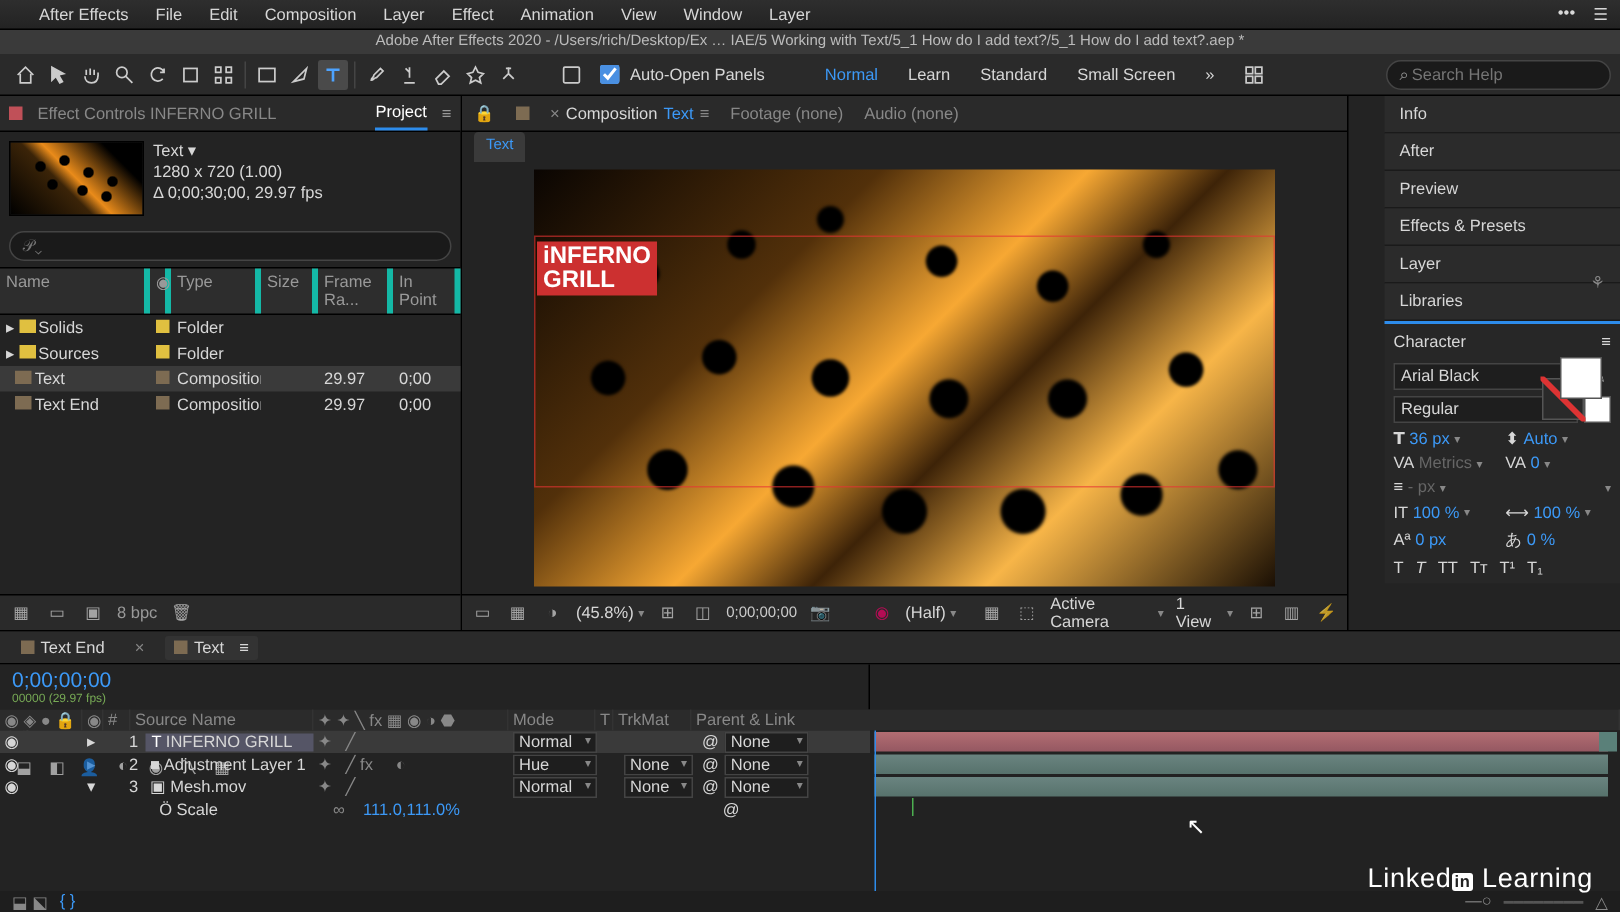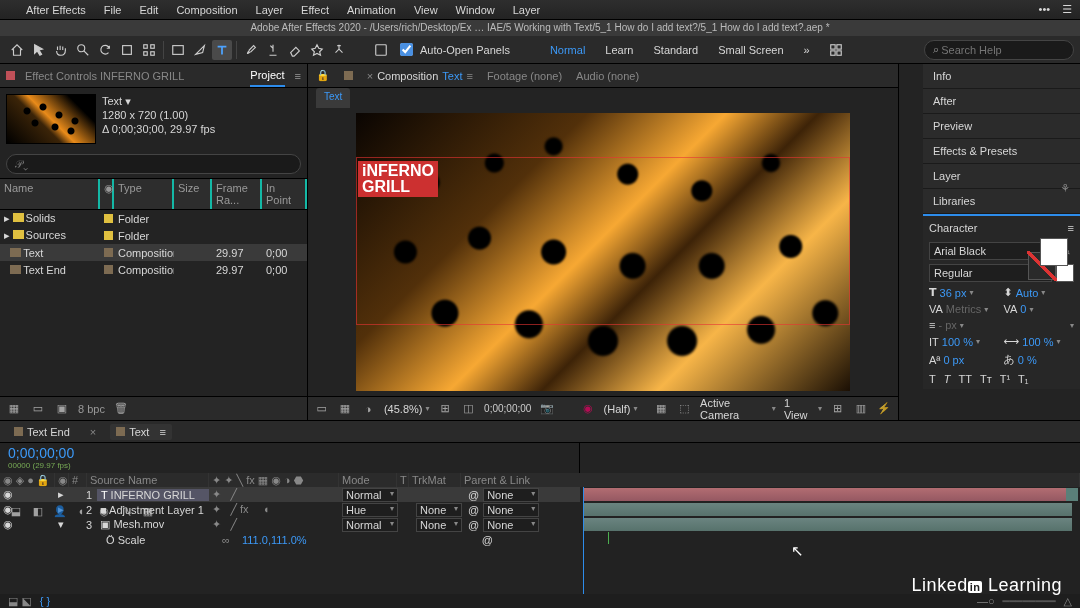--- a/index.html
+++ b/index.html
@@ -56,21 +56,21 @@
     radial-gradient(circle at 60% 40%,#000 3px,transparent 4px),
     radial-gradient(circle at 80% 55%,#000 3px,transparent 4px),
     radial-gradient(circle at 30% 60%,#000 3px,transparent 4px),
     radial-gradient(circle at 55% 70%,#000 3px,transparent 4px),
     radial-gradient(circle at 75% 80%,#000 3px,transparent 4px);}
   .proj-meta{font-size:10px;color:#bbb;line-height:14px;}
   .proj-search{margin:4px 6px;background:#1a1a1a;border:1px solid #444;border-radius:10px;padding:2px 6px;display:flex;align-items:center;}
   .proj-search input{background:transparent;border:none;outline:none;color:#ccc;width:100%;}
 
   .asset-head{display:flex;background:#2d2d2d;font-size:10px;border-top:1px solid #000;border-bottom:1px solid #000;}
-  .asset-head>div{padding:3px 4px;color:#999;border-right:2px solid #14b8a6;}
+  .asset-head>div{padding:3px 4px;color:#999;border-right:4px solid #14b8a6;}
   .asset-rows{flex:1;background:var(--bg-panel);}
   .arow{display:flex;height:17px;align-items:center;}
   .arow.sel{background:#3a3a3a;}
   .arow>div{padding:0 4px;overflow:hidden;white-space:nowrap;}
   .foldico{width:11px;height:9px;background:var(--yellow);display:inline-block;margin-right:2px;}
   .compico{width:11px;height:9px;background:#7d6b52;display:inline-block;margin-right:2px;}
   .proj-footer{height:24px;background:var(--bg-panel2);display:flex;align-items:center;padding:0 6px;gap:8px;border-top:1px solid #000;}
   .icnbtn{width:16px;height:16px;cursor:pointer;opacity:.7;display:flex;align-items:center;justify-content:center;}
 
   

